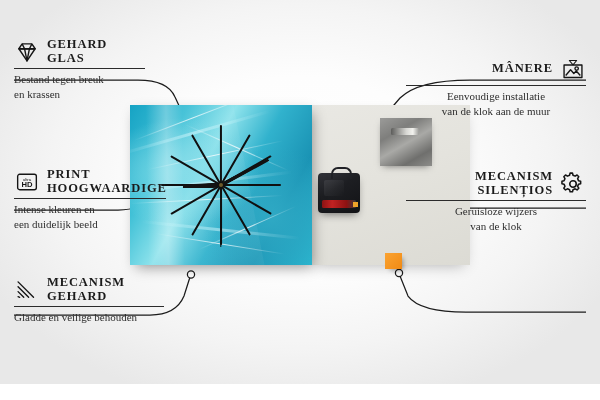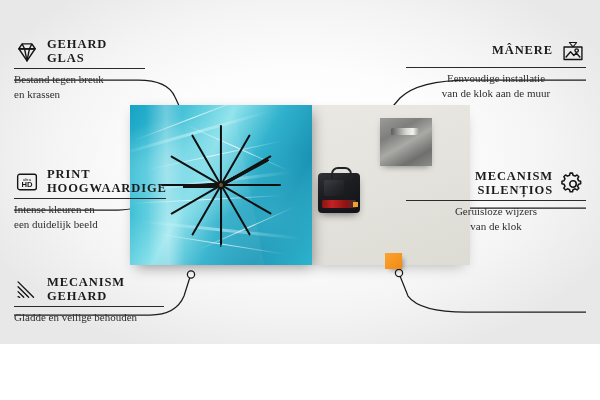--- a/index.html
+++ b/index.html
@@ -2,21 +2,21 @@
 <html><head>
 <meta charset="utf-8">
 <style>
   html,body{margin:0;padding:0;}
   body{
     width:600px;height:400px;overflow:hidden;
     font-family:"Liberation Serif",serif;
     background:#ffffff;
   }
   #stage{
-    position:relative;width:600px;height:344px;
+    position:relative;width:600px;height:384px;
     background:
       radial-gradient(ellipse 58% 62% at 50% 46%, #ffffff 0%, #fdfdfd 42%, #f4f4f4 72%, #e8e8e8 100%);
     overflow:hidden;
   }
   
   #wires{position:absolute;left:0;top:0;width:600px;height:400px;}
   
   .feature{position:absolute;}
   .feat-head{display:flex;align-items:center;gap:7px;}
   .feat-head.right{flex-direction:row-reverse;}
@@ -210,21 +210,21 @@
       </svg>
       <div class="titlewrap">
         <div class="ttl">MECANISM</div>
         <div class="ttl">GEHARD</div>
       </div>
     </div>
     <div class="rule" style="width:150px;"></div>
     <div class="desc">Gladde en veilige behouden</div>
   </div>
 
-  <div class="feature" style="left:406px;top:38px;width:180px;">
+  <div class="feature" style="left:406px;top:56px;width:180px;">
     <div class="feat-head right">
       <svg class="ico" viewBox="0 0 32 32">
         <g fill="none" stroke="#151515" stroke-width="1.7" stroke-linejoin="round">
           <rect x="5" y="11" width="22" height="15.5"></rect>
           <path d="M16 11 L11.5 5.5 L20.5 5.5 Z" stroke-width="1.3"></path>
           <path d="M7 24 L13 17 L17 21.5 L20 18.5 L25 24"></path>
           <circle cx="20.5" cy="15.5" r="2.1"></circle>
         </g>
       </svg>
       <div class="titlewrap">

